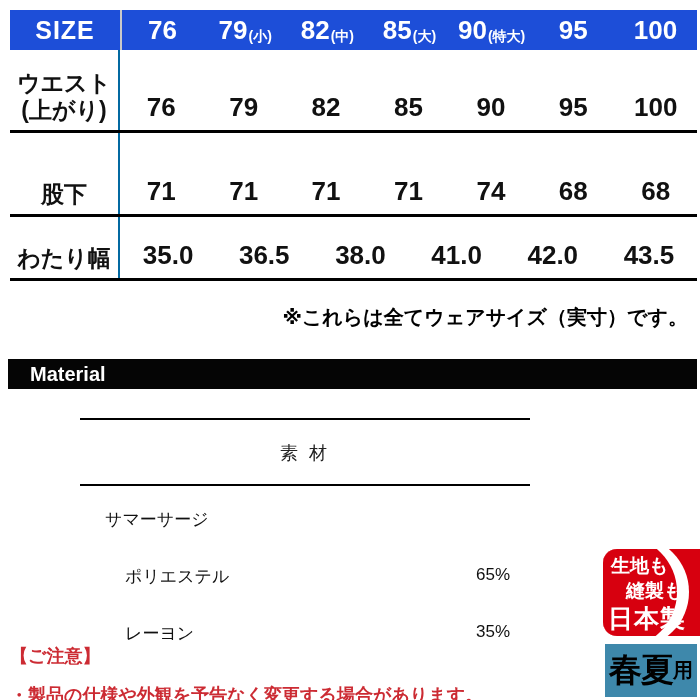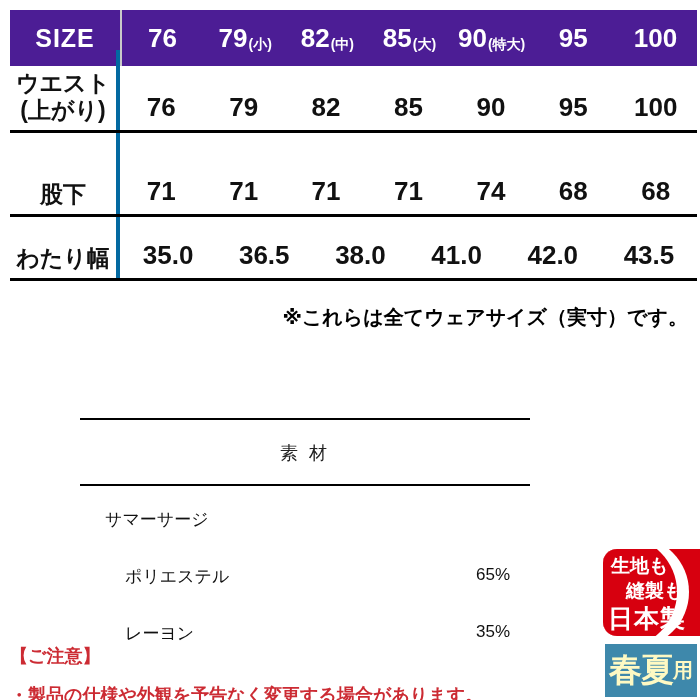--- a/index.html
+++ b/index.html
@@ -4,22 +4,22 @@
 <style>
   html,body{margin:0;padding:0;background:#fff;}
   .page{
     position:relative;width:700px;height:700px;background:#ffffff;
     font-family:"Liberation Sans","DejaVu Sans",sans-serif;color:#111;
     overflow:hidden;
   }
 
   
   .size-header{
-    position:absolute;left:10px;top:10px;width:687px;height:56px;
-    background:#4c1d95;color:#fff;display:flex;box-sizing:border-box;
+    position:absolute;left:10px;top:10px;width:687px;height:40px;
+    background:#1d4ed8;color:#fff;display:flex;box-sizing:border-box;
   }
   .size-header-label{
     width:110px;border-right:2px solid #c9c9c9;display:flex;
     align-items:center;justify-content:center;
     font-size:25px;font-weight:bold;letter-spacing:1px;flex-shrink:0;
   }
   .size-cols{flex:1;display:flex;}
   .size-col{
     flex:1;display:flex;align-items:center;justify-content:center;
     font-weight:bold;
@@ -27,21 +27,21 @@
   .size-num{font-size:26px;}
   .size-suffix{font-size:14px;position:relative;top:7px;margin-left:1px;}
 
   
   .size-body{position:absolute;left:10px;top:50px;width:687px;}
   .t-row{display:flex;border-bottom:3px solid #000;box-sizing:border-box;}
   .t-row.row1{height:83px;}
   .t-row.row2{height:84px;}
   .t-row.row3{height:64px;}
   .label-cell{
-    width:110px;flex-shrink:0;border-right:4px solid #0369a1;
+    width:110px;flex-shrink:0;border-right:2px solid #0369a1;
     display:flex;flex-direction:column;justify-content:flex-end;align-items:center;
     padding-bottom:6px;box-sizing:border-box;
   }
   .label-line{font-size:23px;font-weight:bold;line-height:27px;white-space:nowrap;}
   .val-cell{
     flex:1;display:flex;align-items:flex-end;justify-content:center;
     padding-bottom:7px;font-size:26px;font-weight:bold;box-sizing:border-box;
   }
 
   .size-note{
@@ -88,21 +88,21 @@
     position:absolute;left:0;top:0;width:100%;height:100%;z-index:2;
     color:#fff;font-family:"DejaVu Serif","Liberation Serif",serif;font-weight:bold;
   }
   .jp-line1{position:absolute;left:8px;top:4px;font-size:19px;}
   .jp-line2{position:absolute;left:23px;top:29px;font-size:19px;}
   .jp-line3{position:absolute;left:5px;top:53px;font-size:25px;letter-spacing:1px;}
 
   
   .season-badge{
     position:absolute;left:605px;top:644px;width:92px;height:53px;
-    background:#3e88ab;color:#fef9c3;display:flex;align-items:center;
+    background:#3e88ab;color:#000000;display:flex;align-items:center;
     justify-content:center;font-weight:bold;
   }
   .season-main{font-size:33px;letter-spacing:-1px;}
   .season-sub{font-size:20px;}
 
   
   .notice{
     position:absolute;left:10px;top:645px;
     color:#cc2b33;font-weight:bold;font-size:18px;line-height:22px;
   }
@@ -187,20 +187,21 @@
       <div class="val-cell">38.0</div>
       <div class="val-cell">41.0</div>
       <div class="val-cell">42.0</div>
       <div class="val-cell">43.5</div>
     </div>
 
   </div>
 
   <div class="size-note">※これらは全てウェアサイズ（実寸）です。</div>
 
+  <div class="material-bar">Material</div>
 
   <div class="material-table">
     <div class="material-title">素 材</div>
     <div class="material-divider"></div>
     <div class="material-fabric">サマーサージ</div>
     <div class="material-row">
       <span>ポリエステル</span>
       <span>65%</span>
     </div>
     <div class="material-row">

